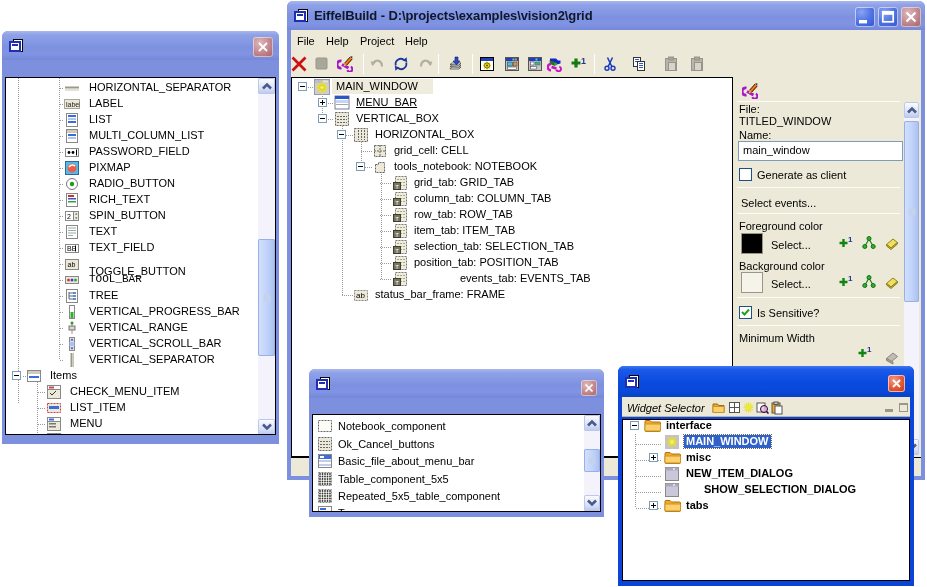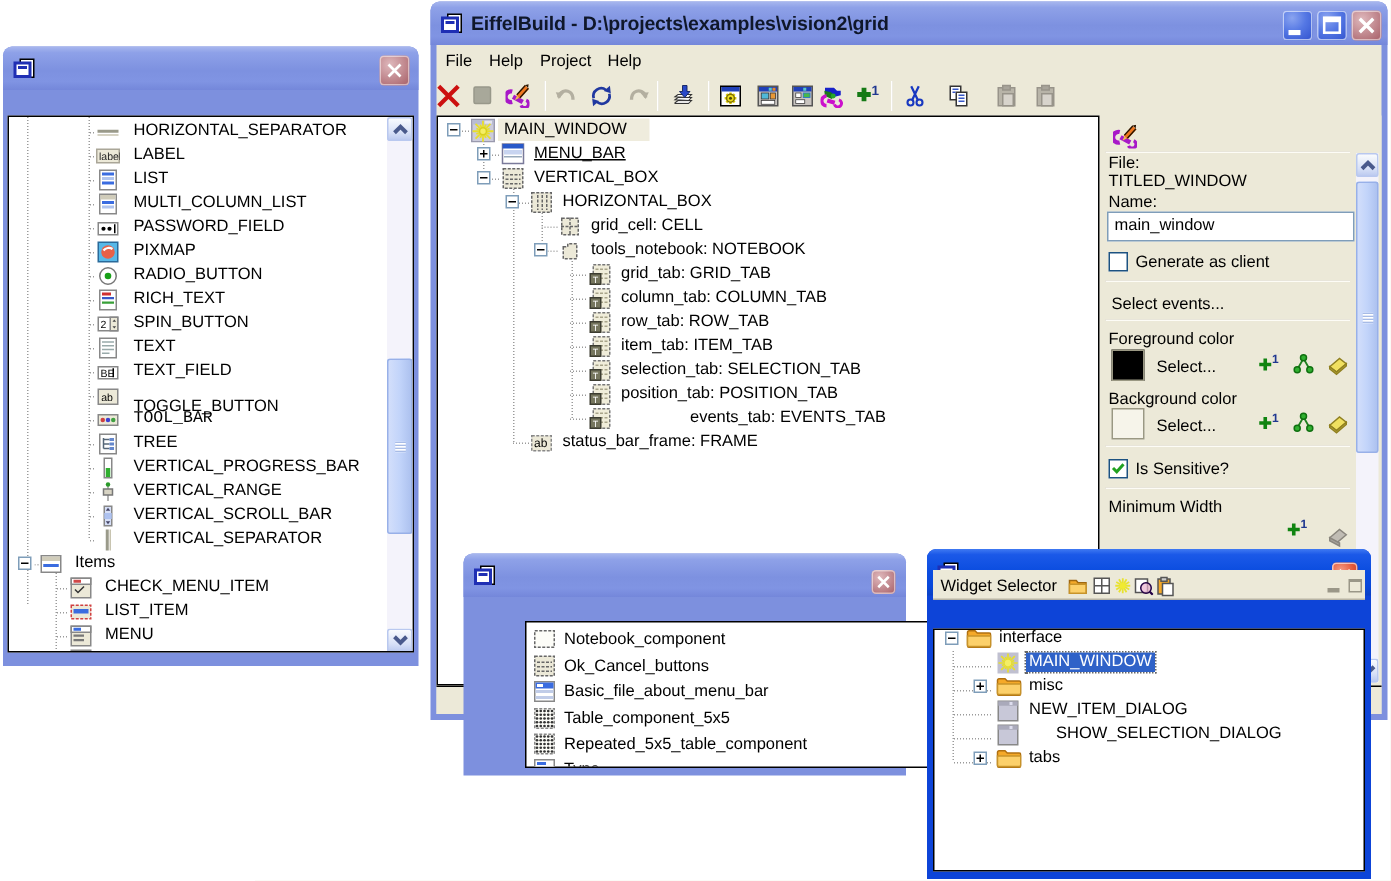--- a/index.html
+++ b/index.html
@@ -656,21 +656,21 @@
 <svg class="ticon" style="left:6px; top:7px;" width="16" height="16" viewBox="0 0 16 16">
       <rect x="5.5" y="1.5" width="9" height="12" fill="#fff" stroke="#000"></rect>
       <rect x="2" y="4" width="10" height="9" fill="#fff" stroke="#1f2fb4" stroke-width="2"></rect>
       <rect x="4" y="6" width="6" height="2" fill="#1f2fb4"></rect>
     </svg>
 <div class="capbtn btn-rose" style="left:272px; top:11px; width:16px; height:16px;">
       <svg class="glyph" width="16" height="16">
         <path d="M4.5 4.5 L11.5 11.5 M11.5 4.5 L4.5 11.5" stroke="#fff" stroke-width="1.7"></path>
       </svg>
     </div>
-<div class="content" style="left:3px; top:45px; width:289px; height:98px;margin-left:38px;">
+<div class="content" style="left:3px; top:45px; width:289px; height:98px;">
 <svg class="icon16" style="left:4px; top:3px;" width="16" height="16" viewBox="0 0 16 16">
         <rect x="1.5" y="2.5" width="13" height="11" fill="#fdfdf8" stroke="#666" stroke-dasharray="2 1"></rect>
       </svg>
 <div class="rtext" style="left:23px; top:5px;">Notebook_component</div>
 <svg class="icon16" style="left:4px; top:21px;" width="16" height="16" viewBox="0 0 16 16">
         <rect x="1.5" y="1.5" width="13" height="13" fill="#ece9d8" stroke="#666" stroke-dasharray="2 1"></rect>
         <line x1="3" y1="5.5" x2="13" y2="5.5" stroke="#666" stroke-dasharray="2 1"></line>
         <line x1="3" y1="8.5" x2="13" y2="8.5" stroke="#666" stroke-dasharray="2 1"></line>
         <line x1="3" y1="11.5" x2="13" y2="11.5" stroke="#666" stroke-dasharray="2 1"></line>
       </svg>
@@ -769,21 +769,21 @@
 <svg class="ticon" style="left:6px; top:8px;" width="16" height="16" viewBox="0 0 16 16">
       <rect x="5.5" y="1.5" width="9" height="12" fill="#fff" stroke="#000"></rect>
       <rect x="2" y="4" width="10" height="9" fill="#fff" stroke="#1f2fb4" stroke-width="2"></rect>
       <rect x="4" y="6" width="6" height="2" fill="#1f2fb4"></rect>
     </svg>
 <div class="capbtn btn-red" style="left:270px; top:9px; width:17px; height:17px;">
       <svg class="glyph" width="17" height="17">
         <path d="M5 5 L12 12 M12 5 L5 12" stroke="#fff" stroke-width="1.8"></path>
       </svg>
     </div>
-<div class="hdr" style="left:4px; top:14px; width:288px; height:20px;">
+<div class="hdr" style="left:4px; top:31px; width:288px; height:20px;font-style:italic;">
       <div class="htxt" style="top:5px;">Widget Selector</div>
 <svg class="icon16" style="left:90px; top:4px;" width="13" height="13" viewBox="0 0 13 13">
         <path d="M1 3 h4.5 l1.2 1.5 h5.3 v7 h-11 z" fill="#f5a928" stroke="#a06810"></path>
         <path d="M1 5.5 h11 v6 h-11 z" fill="#fcd06a" stroke="#c8942a"></path>
       </svg>
 <svg class="icon16" style="left:106px; top:4px;" width="13" height="13" viewBox="0 0 13 13">
         <rect x="1.5" y="1.5" width="10" height="10" fill="#fff" stroke="#555"></rect>
         <line x1="6.5" y1="1.5" x2="6.5" y2="11.5" stroke="#555"></line>
         <line x1="1.5" y1="6.5" x2="11.5" y2="6.5" stroke="#555"></line>
       </svg>
@@ -808,21 +808,21 @@
         <line x1="10.5" y1="10.5" x2="12.5" y2="12.5" stroke="#204" stroke-width="1.5"></line>
       </svg>
 <svg class="icon16" style="left:148px; top:4px;" width="13" height="14" viewBox="0 0 13 14">
         <rect x="2" y="2" width="8" height="10" fill="#f5a928" stroke="#555"></rect>
         <rect x="4" y="1" width="4" height="2.5" fill="#ccc" stroke="#555"></rect>
         <rect x="5" y="5" width="7" height="8" fill="#fff" stroke="#555"></rect>
       </svg>
 <div class="hmin" style="left:263px; top:12px;"></div>
       <div class="hmax" style="left:277px; top:6px;"></div>
 </div>
-<div class="content" style="left:4px; top:53px; width:288px; height:162px;">
+<div class="content" style="left:4px; top:53px; width:288px; height:162px;font-weight:bold;">
 <div class="exp" style="left:7px; top:1px;">
         <i></i>
       </div>
 <svg class="icon16" style="left:21px; top:-2px;" width="17" height="16" viewBox="0 0 17 16">
         <path d="M1 3.5 a1 1 0 0 1 1-1 h4 l1.5 1.5 h8 a1 1 0 0 1 1 1 v7.5 a1 1 0 0 1 -1 1 h-13.5 a1 1 0 0 1 -1-1 z" fill="#f5a928" stroke="#b07010"></path>
         <path d="M1 6 h15.5 v6 a1 1 0 0 1 -1 1 h-13.5 a1 1 0 0 1 -1-1 z" fill="#fcd06a" stroke="#c8942a"></path>
       </svg>
 <div class="rtext" style="left:41px; top:-1px;">interface</div>
 <svg class="icon16" style="left:41px; top:14px;" width="16" height="16" viewBox="0 0 16 16">
         <rect x="1" y="1" width="14" height="14" fill="#c0c0d0"></rect>

